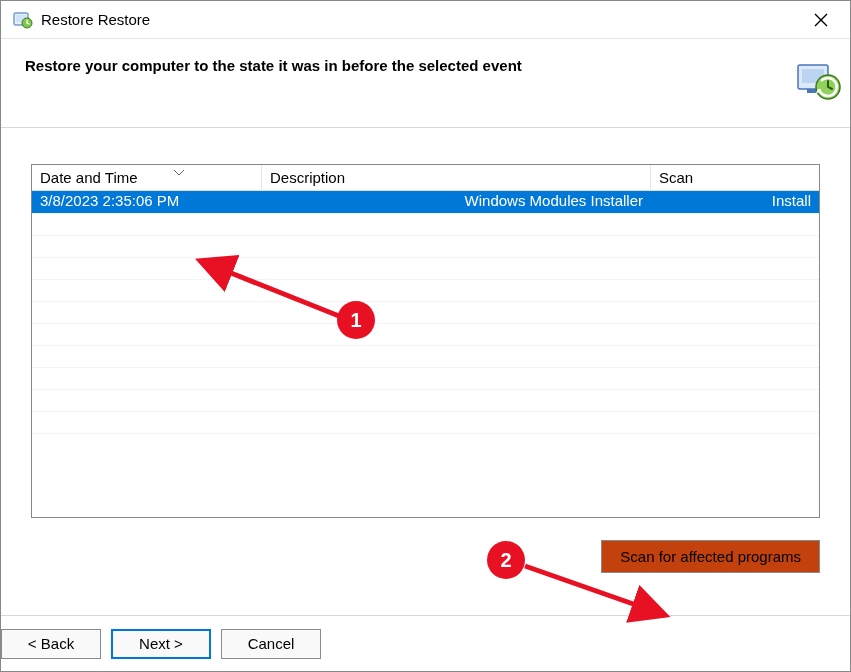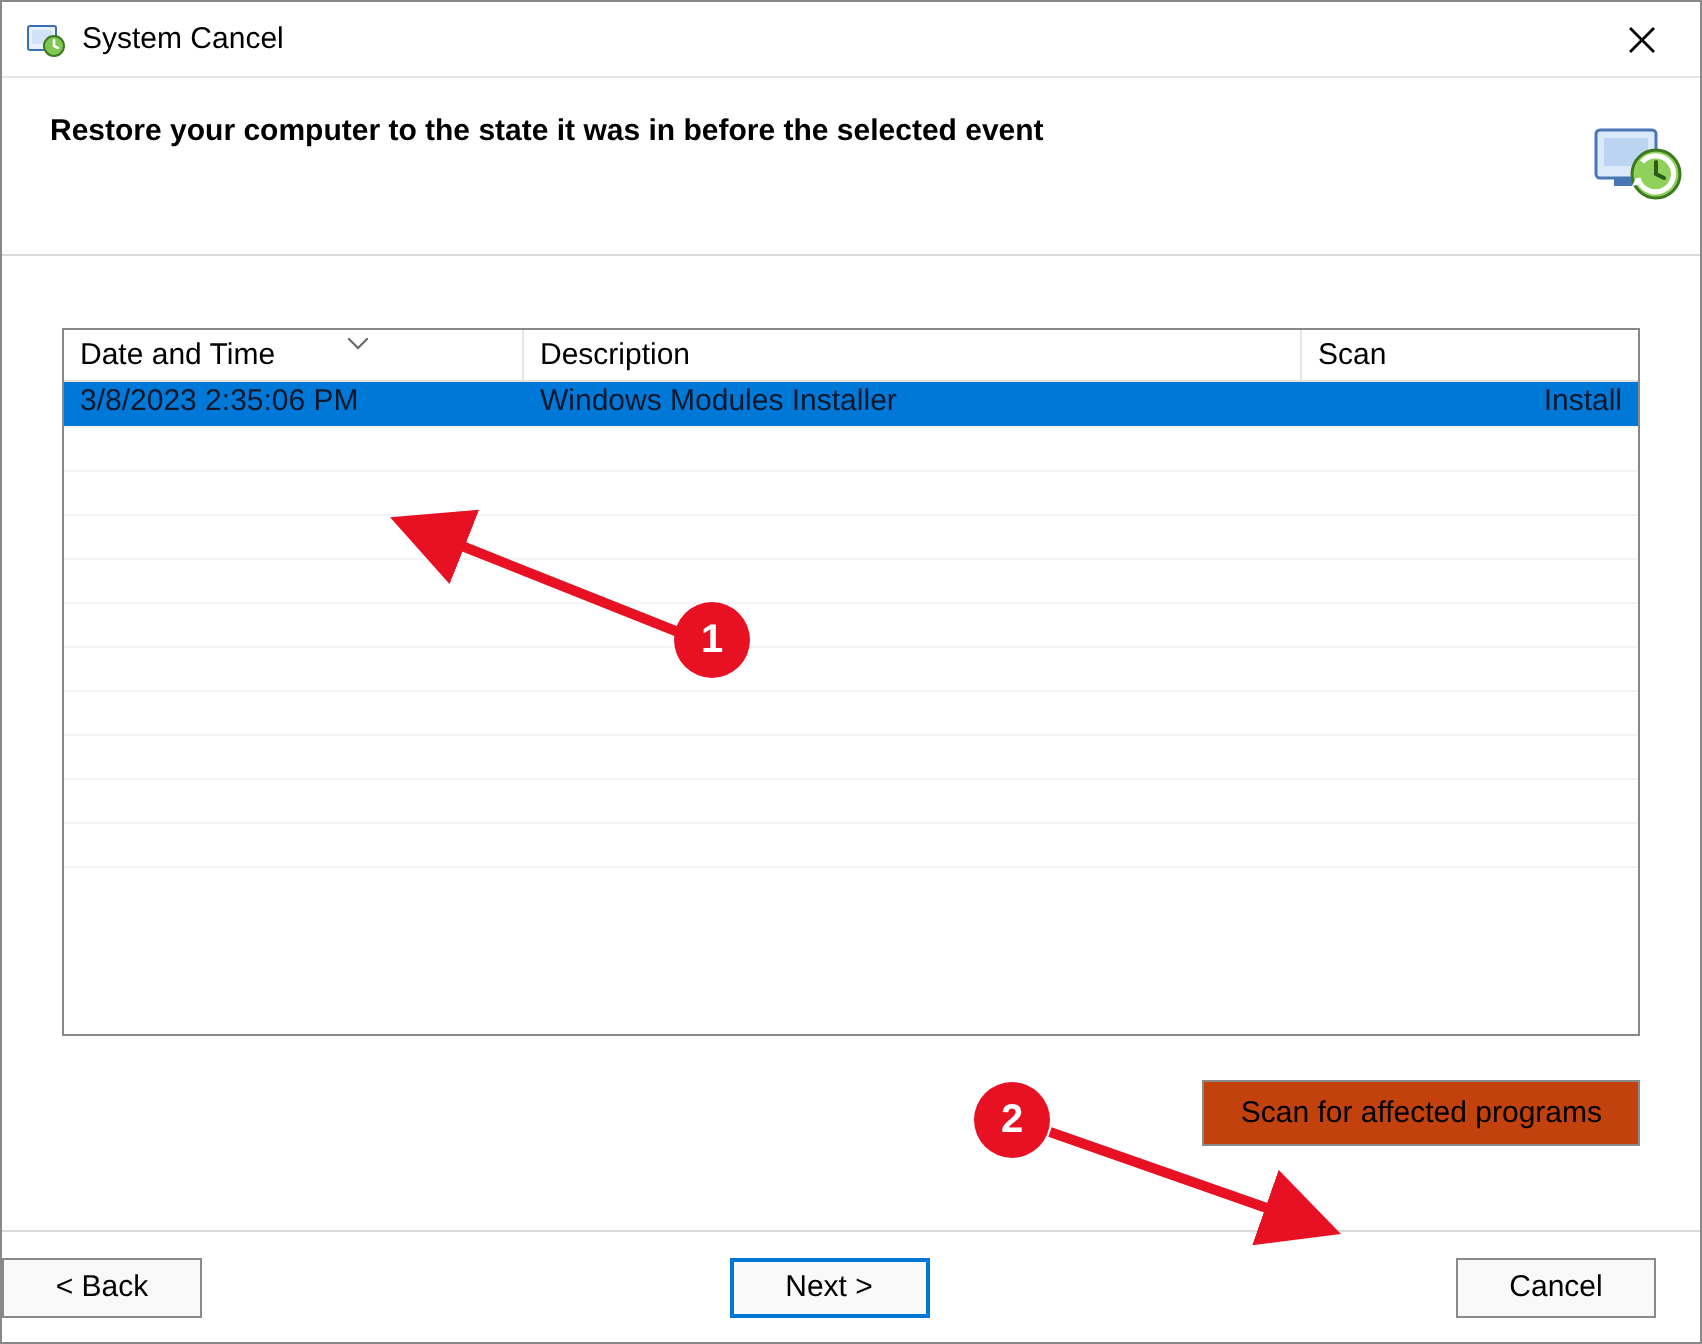--- a/index.html
+++ b/index.html
@@ -16,49 +16,49 @@
     .tz{font-size:15px;margin-bottom:24px;}
     .table{border:1px solid #888;background:#fff;height:354px;overflow:hidden;}
     .thead{display:flex;background:#fff;border-bottom:1px solid #e0e0e0;}
     .th{padding:4px 8px;font-size:15px;border-right:1px solid #e5e5e5;position:relative;cursor:pointer;text-align:left;}
     .th.col1{width:230px;}
     .th.col2{width:389px;}
     .th.col3{flex:1;border-right:none;}
     .sort-ind{position:absolute;top:2px;left:142px;font-size:10px;color:#555;}
     .tbody{height:270px;}
     .tr{display:flex;height:22px;}
-    .tr.sel{background:#0078d7;color:#0f172a;}
+    .tr.sel{background:#0078d7;color:#ffffff;}
     .tr.empty{border-top:1px solid #f4f4f4;}
     .td{padding:1px 8px;font-size:15px;white-space:nowrap;overflow:hidden;}
     .td.col1{width:230px;}
-    .td.col2{width:389px;}
+    .td.col2{width:389px;text-align:right;}
     .td.col3{flex:1;text-align:right;}
     .scan-row{display:flex;justify-content:flex-end;margin-top:22px;}
     .scan-btn{border:1px solid #8a8a8a;background:#c2410c;padding:7px 18px;font-size:15px;cursor:pointer;}
-    .footer{height:56px;border-top:1px solid #d9d9d9;display:flex;align-items:center;justify-content:space-between;gap:10px;padding-right:22px;}
+    .footer{height:56px;border-top:1px solid #d9d9d9;display:flex;align-items:center;justify-content:flex-start;gap:10px;padding-right:22px;}
     .btn{border:1px solid #8a8a8a;background:#f9f9f9;width:100px;height:30px;font-size:15px;cursor:pointer;}
     .btn.primary{border:2px solid #0078d7;}
     .overlay{position:absolute;inset:0;pointer-events:none;}
     .badge{position:absolute;width:38px;height:38px;border-radius:50%;background:#e81123;color:#fff;display:flex;align-items:center;justify-content:center;font-weight:700;font-size:20px;}
   </style>
 </head>
 <body>
 
 <div class="window">
 
   <div class="titlebar">
     <span class="app-icon">
       <svg viewBox="0 0 20 20" width="20" height="20">
         <rect x="1" y="3" width="14" height="12" rx="1" fill="#e8f0fe" stroke="#3a6fb5" stroke-width="1"></rect>
         <rect x="3" y="5" width="10" height="7" fill="#cfe2f8"></rect>
         <circle cx="14" cy="13" r="5" fill="#7ec850" stroke="#3d7a1f" stroke-width="1"></circle>
         <path d="M14 10 v3 l2 1" stroke="#fff" stroke-width="1.3" fill="none" stroke-linecap="round"></path>
       </svg>
     </span>
-    <span class="title">System Cancel</span>
+    <span class="title">Restore Restore</span>
     <div class="close">
       <svg viewBox="0 0 14 14" width="14" height="14">
         <path d="M1 1 L13 13 M13 1 L1 13" stroke="#000" stroke-width="1.4"></path>
       </svg>
     </div>
   </div>
 
   <div class="header">
     <div class="heading">Restore your computer to the state it was in before the selected event</div>
     <div class="big-icon">

